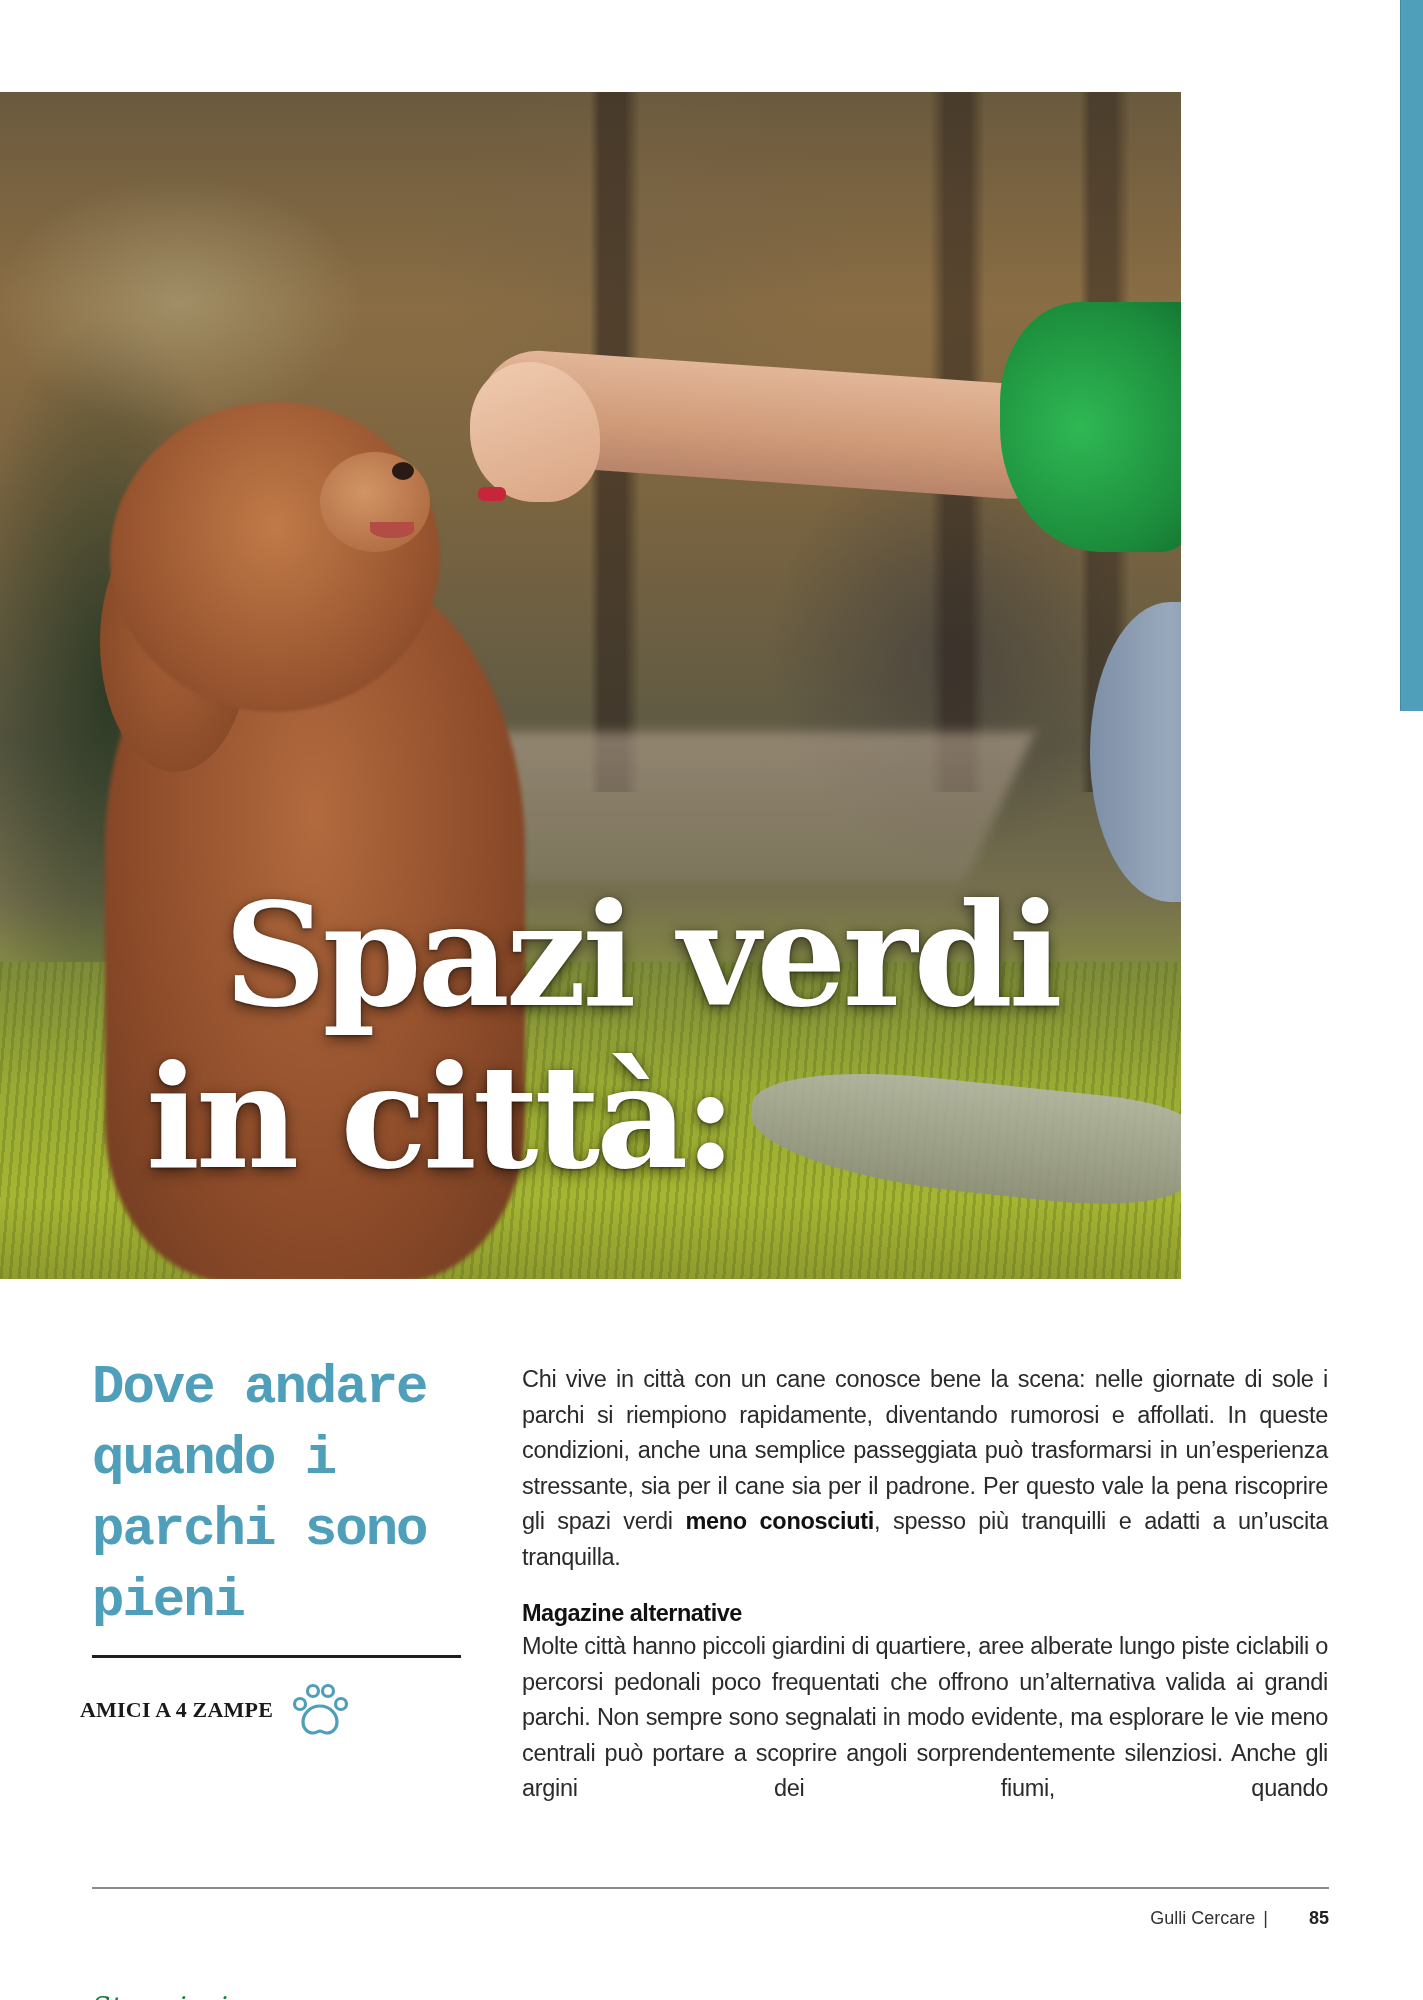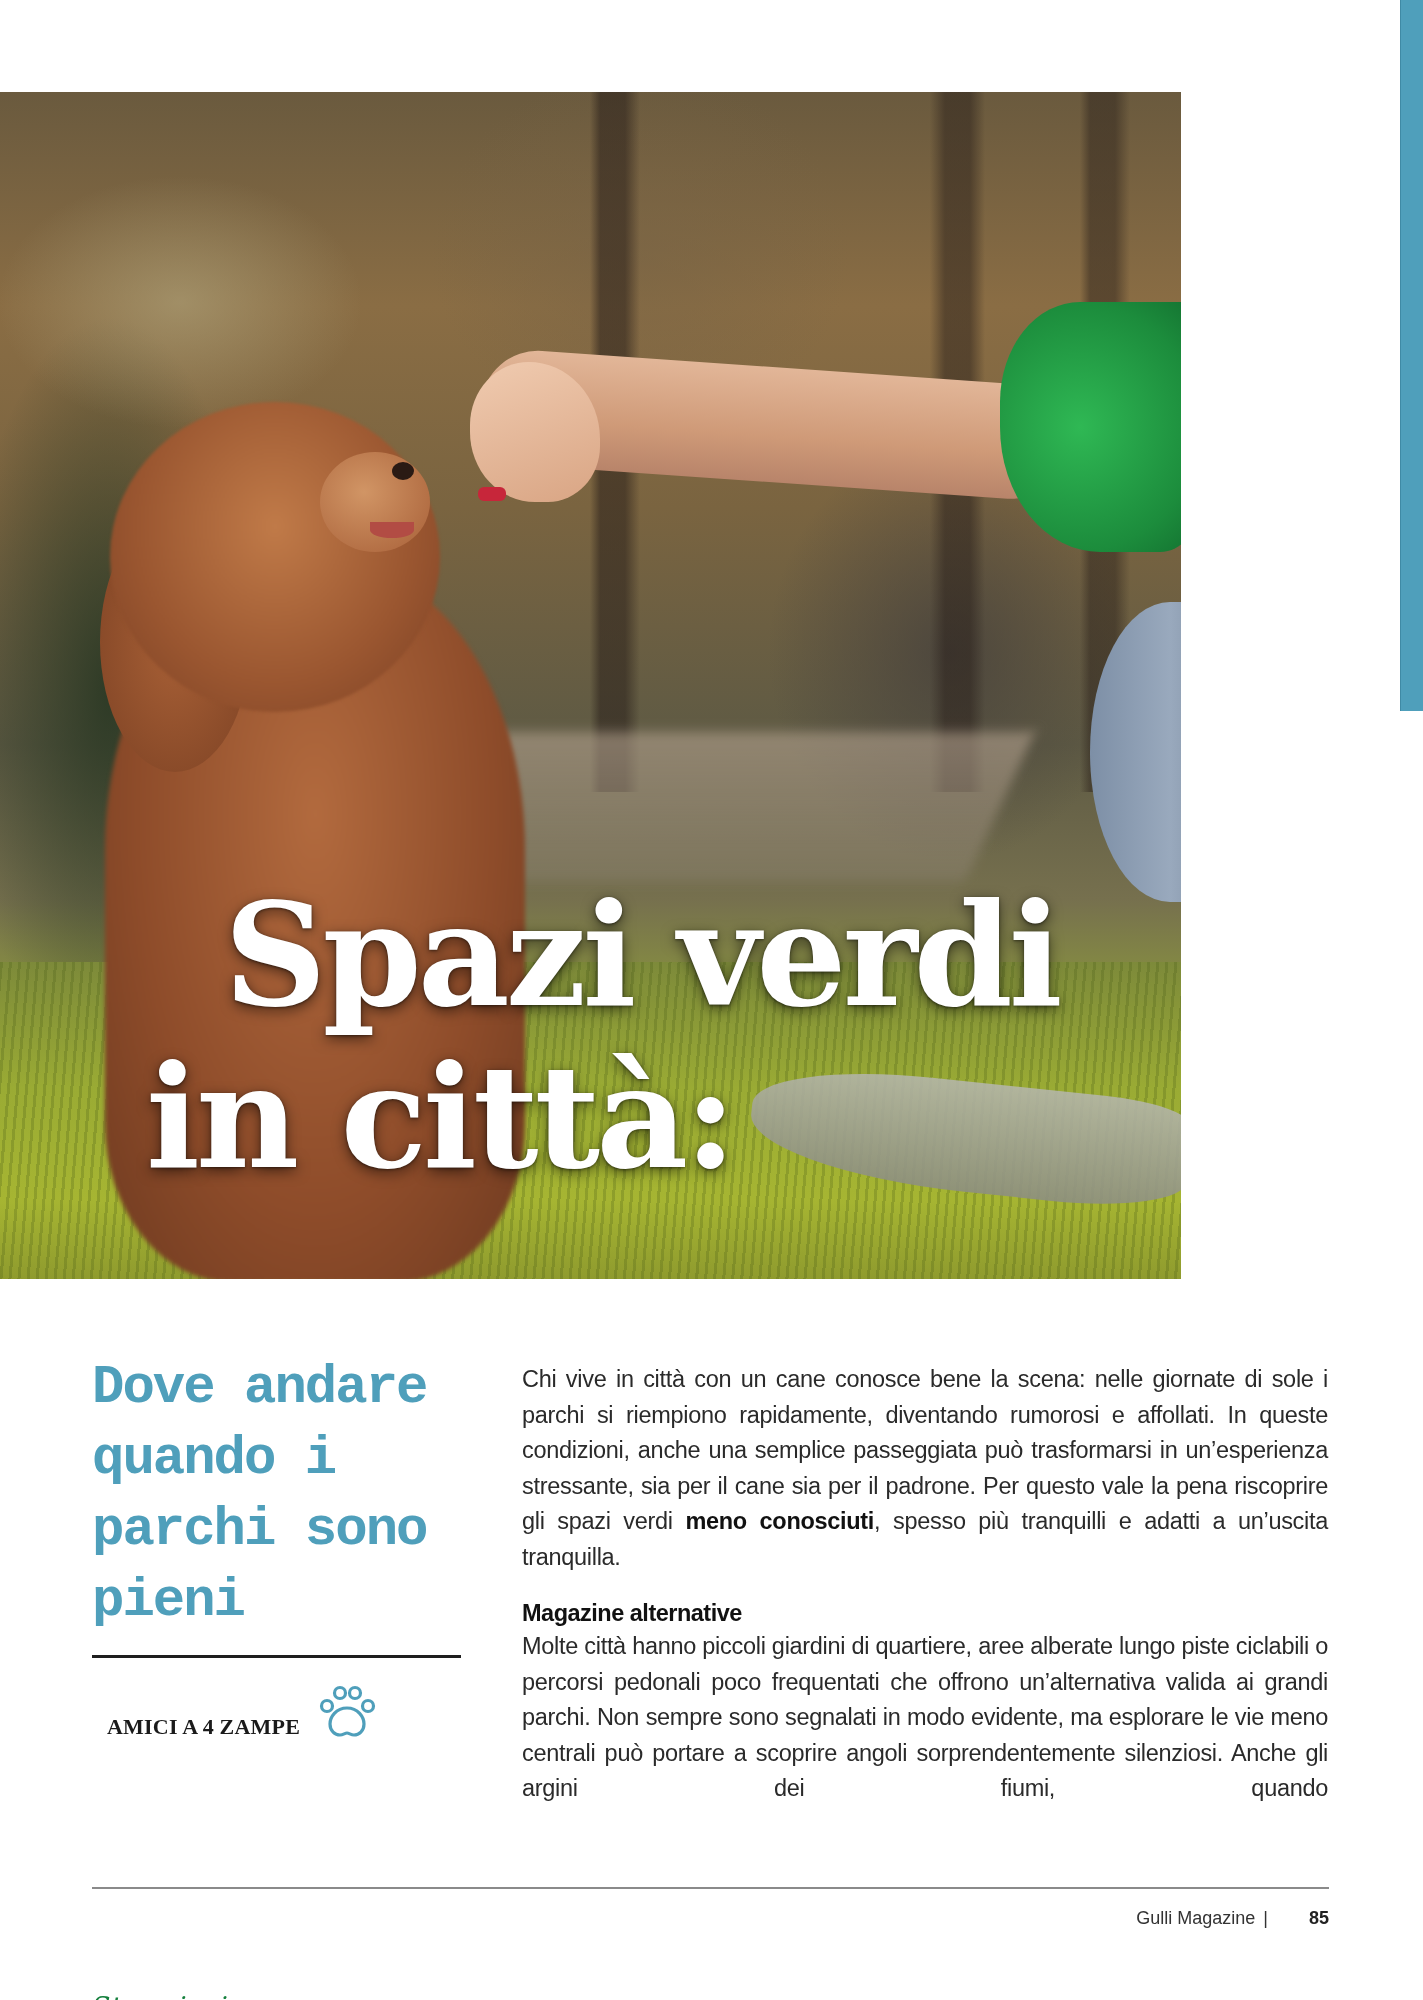--- a/index.html
+++ b/index.html
@@ -121,22 +121,22 @@
     font-family: Liberation Mono, monospace;
     font-weight: bold; color: #4f9fbb;
     font-size: 54px; line-height: 71px; letter-spacing: -2px;
     margin: 0;
   }
   .rule {
     position: absolute; left: 92px; top: 1655px; width: 369px; height: 3px;
     background: #1e1e1e;
   }
   .section-row {
-    position: absolute; left: 107px; top: 1680px; height: 60px;
-    display: flex; align-items: flex-end; gap: 18px;
+    position: absolute; left: 80px; top: 1680px; height: 60px;
+    display: flex; align-items: center; gap: 18px;
   }
   .section-label {
     font-family: "Liberation Serif", serif; font-weight: bold;
     font-size: 22px; letter-spacing: 0.2px; color: #1a1a1a;
   }
   .paw-icon { width: 58px; height: 56px; display: block; }
 
   
   .body-col {
     position: absolute; left: 522px; top: 1362px; width: 806px;
@@ -218,16 +218,16 @@
 <div class="body-col">
   <p><span>Chi vive in città con un cane conosce bene la scena: nelle giornate di sole i parchi si riempiono rapidamente, diventando rumorosi e affollati. In queste condizioni, anche una semplice passeggiata può trasformarsi in un’esperienza stressante, sia per il cane sia per il padrone. Per questo vale la pena riscoprire gli spazi verdi </span><strong>meno conosciuti</strong><span>, spesso più tranquilli e adatti a un’uscita tranquilla.</span></p>
   <div class="gap"></div>
   <h3>Magazine alternative</h3>
   <p style="text-align-last: justify;">Molte città hanno piccoli giardini di quartiere, aree alberate lungo piste ciclabili o percorsi pedonali poco frequentati che offrono un’alternativa valida ai grandi parchi. Non sempre sono segnalati in modo evidente, ma esplorare le vie meno centrali può portare a scoprire angoli sorprendentemente silenziosi. Anche gli argini dei fiumi, quando</p>
 </div>
 
 <div class="footer-rule"></div>
 <div class="footer-left">Stare insieme</div>
 <div class="footer-right">
-  <span>Gulli Magazine</span>
+  <span>Gulli Cercare</span>
   <span class="sep">|</span>
   <span class="page">85</span>
 </div>
 
 </body></html>

